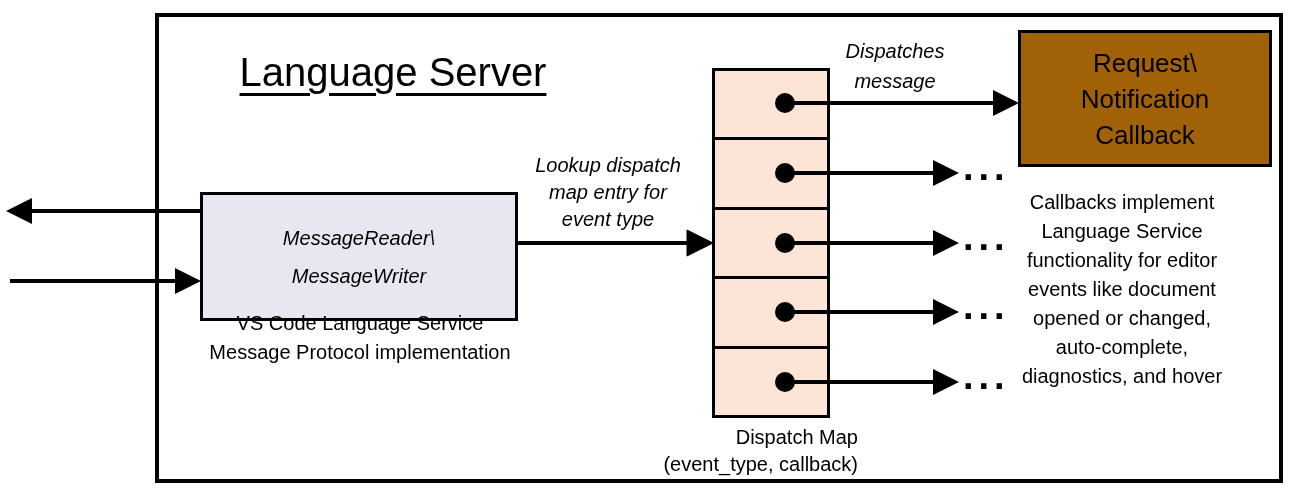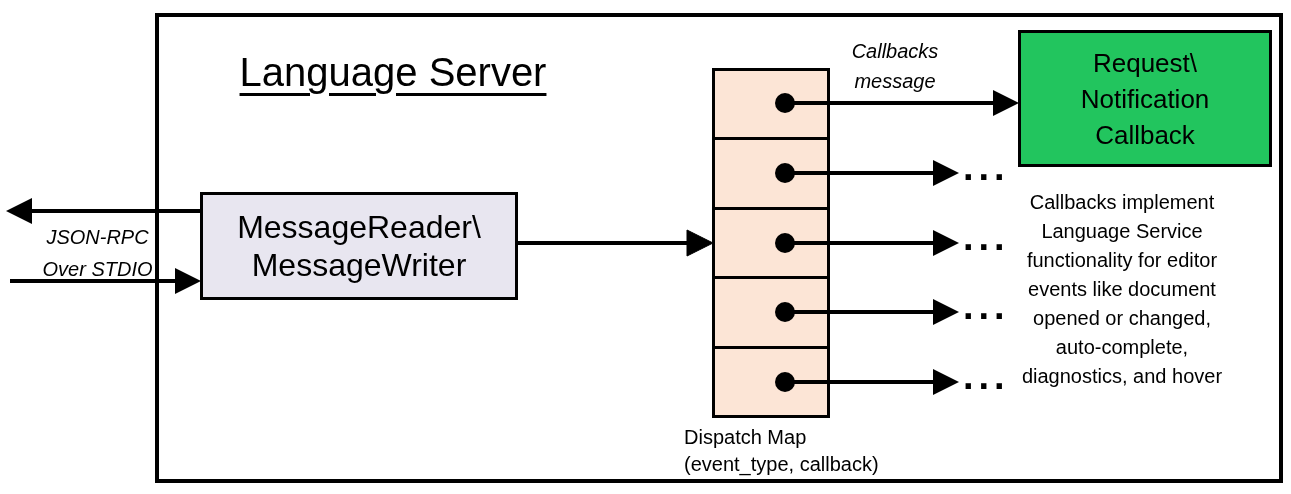--- a/index.html
+++ b/index.html
@@ -29,26 +29,26 @@
     left: 228px; top: 50px; width: 330px;
     font-size: 40px;
     text-align: center;
     text-decoration: underline;
     text-decoration-thickness: 3px;
     text-underline-offset: 7px;
     letter-spacing: 0px;
   }
 
   .reader-box {
-    left: 200px; top: 192px; width: 318px; height: 108px;
+    left: 200px; top: 192px; width: 318px; height: 129px;
     background: #e8e6f0;
     border: 3px solid #000000;
     display: flex; align-items: center; justify-content: center;
     text-align: center;
-    font-size: 32px; line-height: 38px;
+    font-size: 20px; line-height: 38px; font-style: italic;
   }
   .reader-caption {
     left: 175px; top: 309px; width: 370px;
     text-align: center;
     font-size: 20px; line-height: 29px;
   }
 
   .io-label {
     left: 15px; top: 221px; width: 165px;
     text-align: center;
@@ -71,28 +71,28 @@
   .dispatch-map {
     left: 712px; top: 68px; width: 118px; height: 350px;
     border: 3px solid #000000;
     background: #fce5d6;
     display: flex; flex-direction: column;
   }
   .dispatch-cell { flex: 1 1 0; border-bottom: 3px solid #000000; }
   .dispatch-cell:last-child { border-bottom: none; }
 
   .map-caption {
-    left: 684px; top: 424px; width: 245px;
-    text-align: left;
+    left: 613px; top: 424px; width: 245px;
+    text-align: right;
     font-size: 20px; line-height: 27px;
   }
 
   .callback-box {
     left: 1018px; top: 30px; width: 254px; height: 137px;
-    background: #22c55e;
+    background: #a16207;
     border: 3px solid #000000;
     display: flex; align-items: center; justify-content: center;
     text-align: center;
     font-size: 26px; line-height: 36px;
   }
   .callback-caption {
     left: 988px; top: 188px; width: 268px;
     text-align: center;
     font-size: 20px; line-height: 29px;
   }
@@ -115,38 +115,41 @@
 </style>
 </head>
 <body>
 
 <div id="canvas">
 
   <div class="abs outer-box"></div>
 
   <div class="abs title">Language Server</div>
 
-  <div class="abs io-label ml">JSON-RPC
-Over STDIO</div>
 
   <div class="abs reader-box ml">MessageReader\
 MessageWriter</div>
-
+  <div class="abs reader-caption ml">VS Code Language Service
+Message Protocol implementation</div>
+
+  <div class="abs lookup-label ml">Lookup dispatch
+map entry for
+event type</div>
 
   <div class="abs dispatch-map">
     <div class="dispatch-cell"></div>
     <div class="dispatch-cell"></div>
     <div class="dispatch-cell"></div>
     <div class="dispatch-cell"></div>
     <div class="dispatch-cell"></div>
   </div>
   <div class="abs map-caption ml">Dispatch Map
 (event_type, callback)</div>
 
-  <div class="abs dispatches-label ml">Callbacks
+  <div class="abs dispatches-label ml">Dispatches
 message</div>
 
   <div class="abs callback-box ml">Request\
 Notification
 Callback</div>
   <div class="abs callback-caption ml">Callbacks implement
 Language Service
 functionality for editor
 events like document
 opened or changed,

